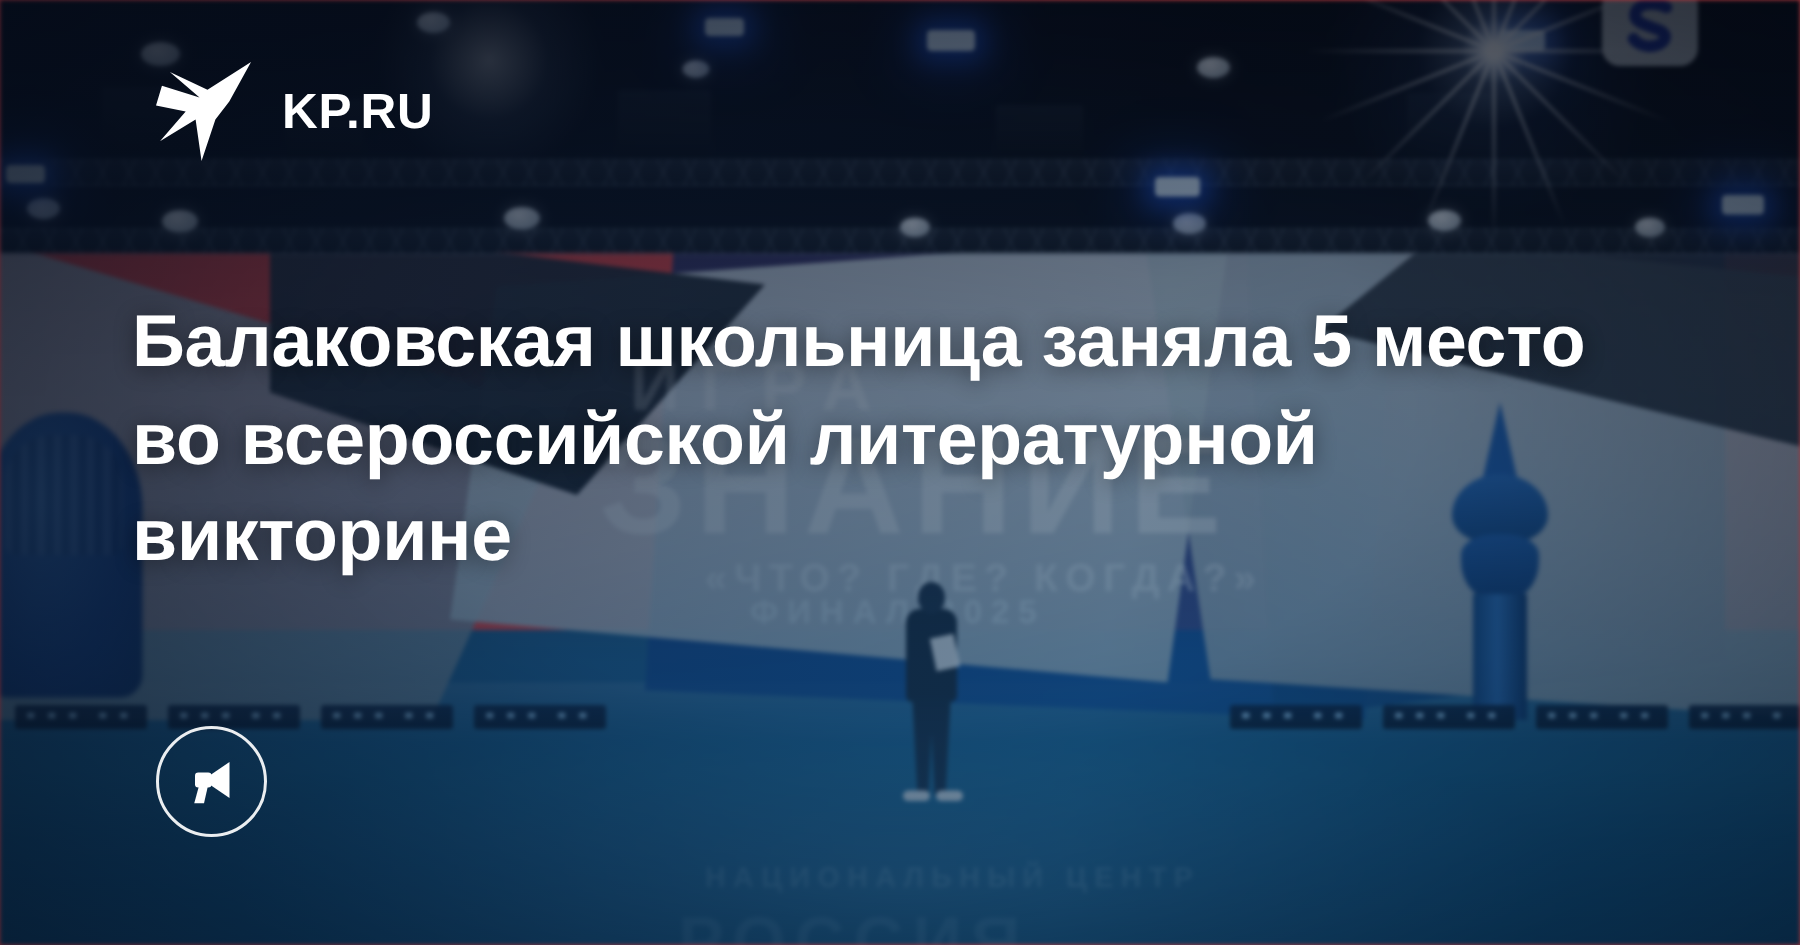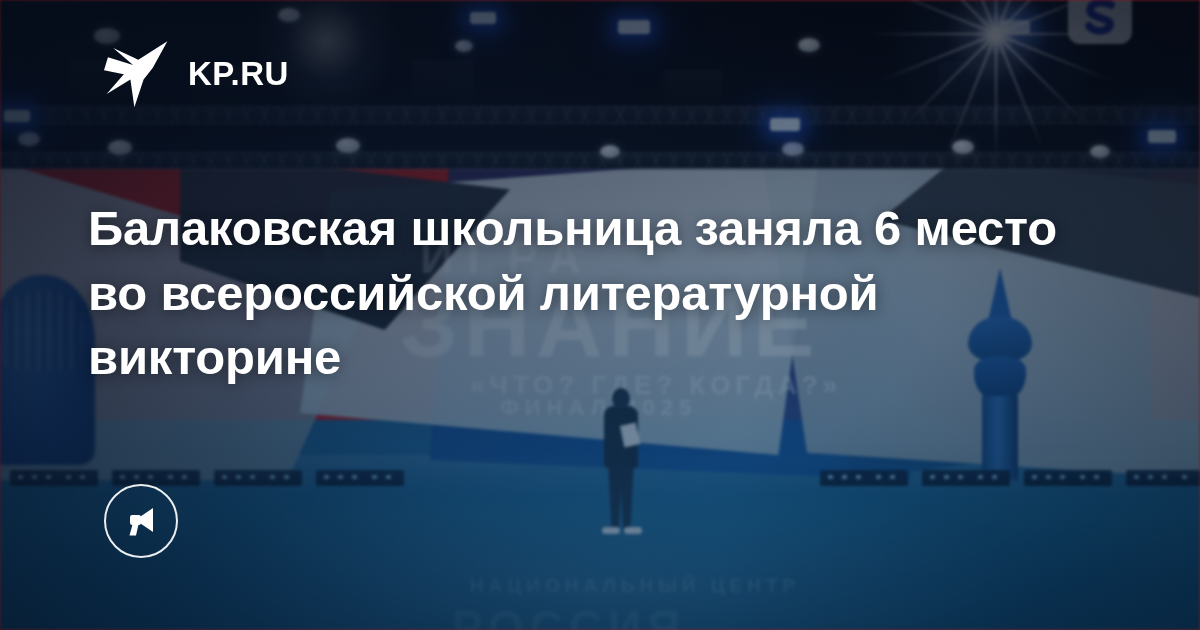--- a/index.html
+++ b/index.html
@@ -7,21 +7,21 @@
     margin: 0;
     padding: 0;
     background: #000;
   }
   .card {
     position: relative;
     width: 1200px;
     height: 630px;
     overflow: hidden;
     font-family: "Liberation Sans", sans-serif;
-    background: #b91c1c;
+    background: #ef4444;
   }
 
   
   .photo { position: absolute; inset: 0; overflow: hidden; }
 
   
   .floor {
     position: absolute;
     left: 0; right: 0; top: 420px; bottom: 0;
     background:
@@ -443,21 +443,21 @@
 
   <div class="scrim"></div>
 
   <div class="brand">
     <svg class="brand-bird" viewBox="0 0 100 104" aria-hidden="true">
       <path fill="#ffffff" d="M6 28 L44 40 L14 14 L52 32 L96 4 L74 44 L60 62 L46 104 L40 62 L4 84 L30 54 L0 48 Z"></path>
     </svg>
     <div class="brand-name">KP.RU</div>
   </div>
 
-  <div class="headline">Балаковская школьница заняла 6 место во всероссийской литературной викторине</div>
+  <div class="headline">Балаковская школьница заняла 5 место во всероссийской литературной викторине</div>
 
   <div class="badge">
     <div class="badge-circle">
       <svg class="badge-icon" viewBox="0 0 36 36" aria-hidden="true">
         <path fill="#ffffff" d="M30 5 L30 29 L17.5 20.5 L17.5 13.5 Z"></path>
         <rect x="7" y="12" width="11" height="10" rx="2.2" fill="#ffffff"></rect>
         <path fill="#ffffff" d="M9.5 21.5 L15.5 21.5 L13 32.5 L6.5 32.5 Z"></path>
       </svg>
     </div>
   </div>

